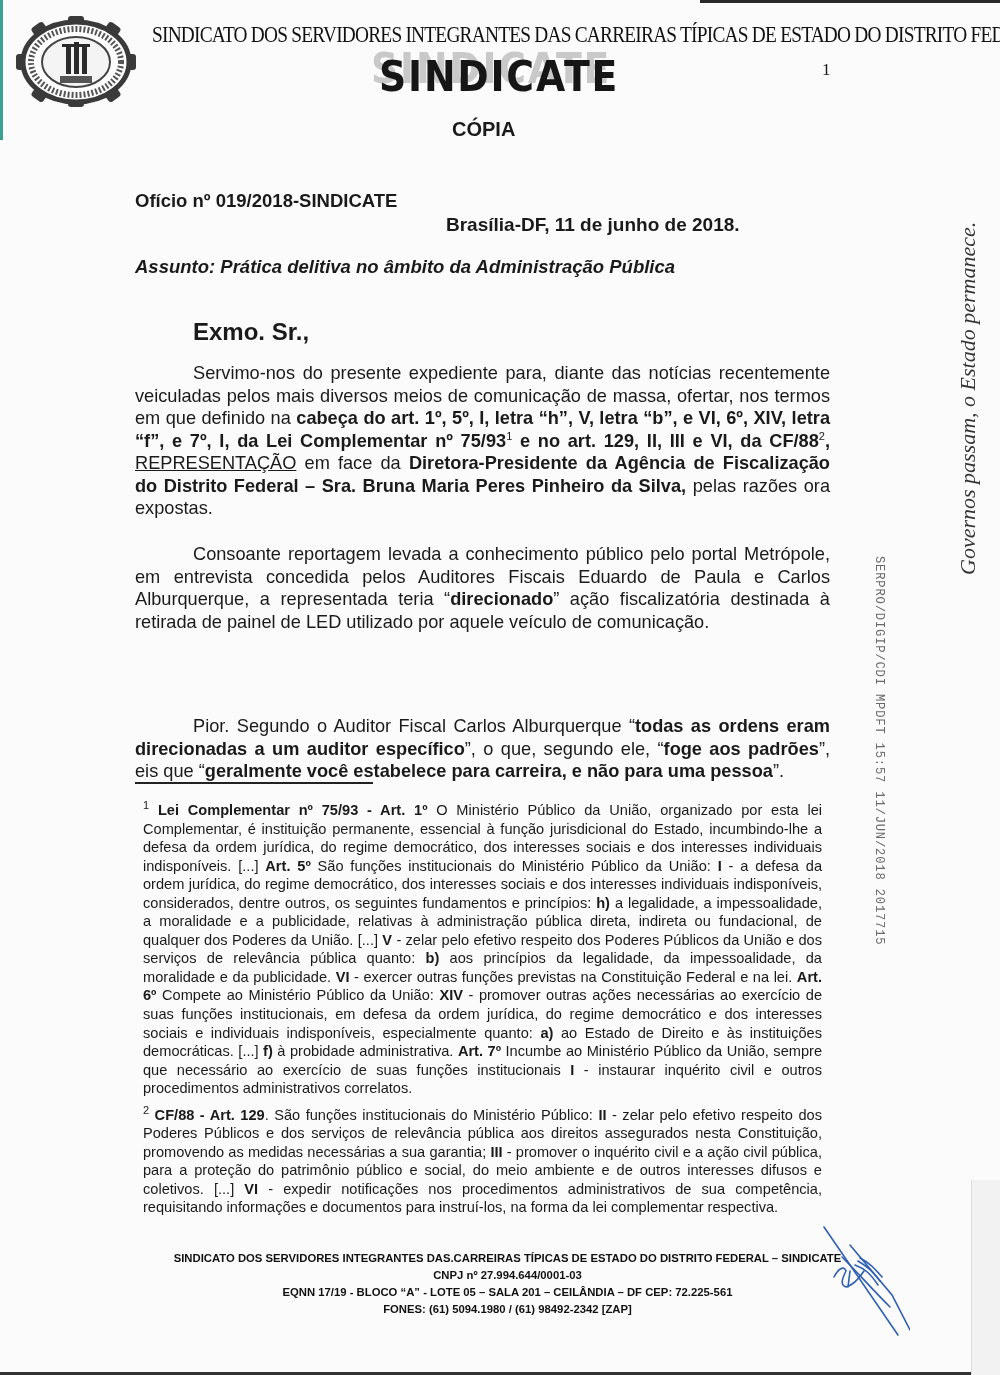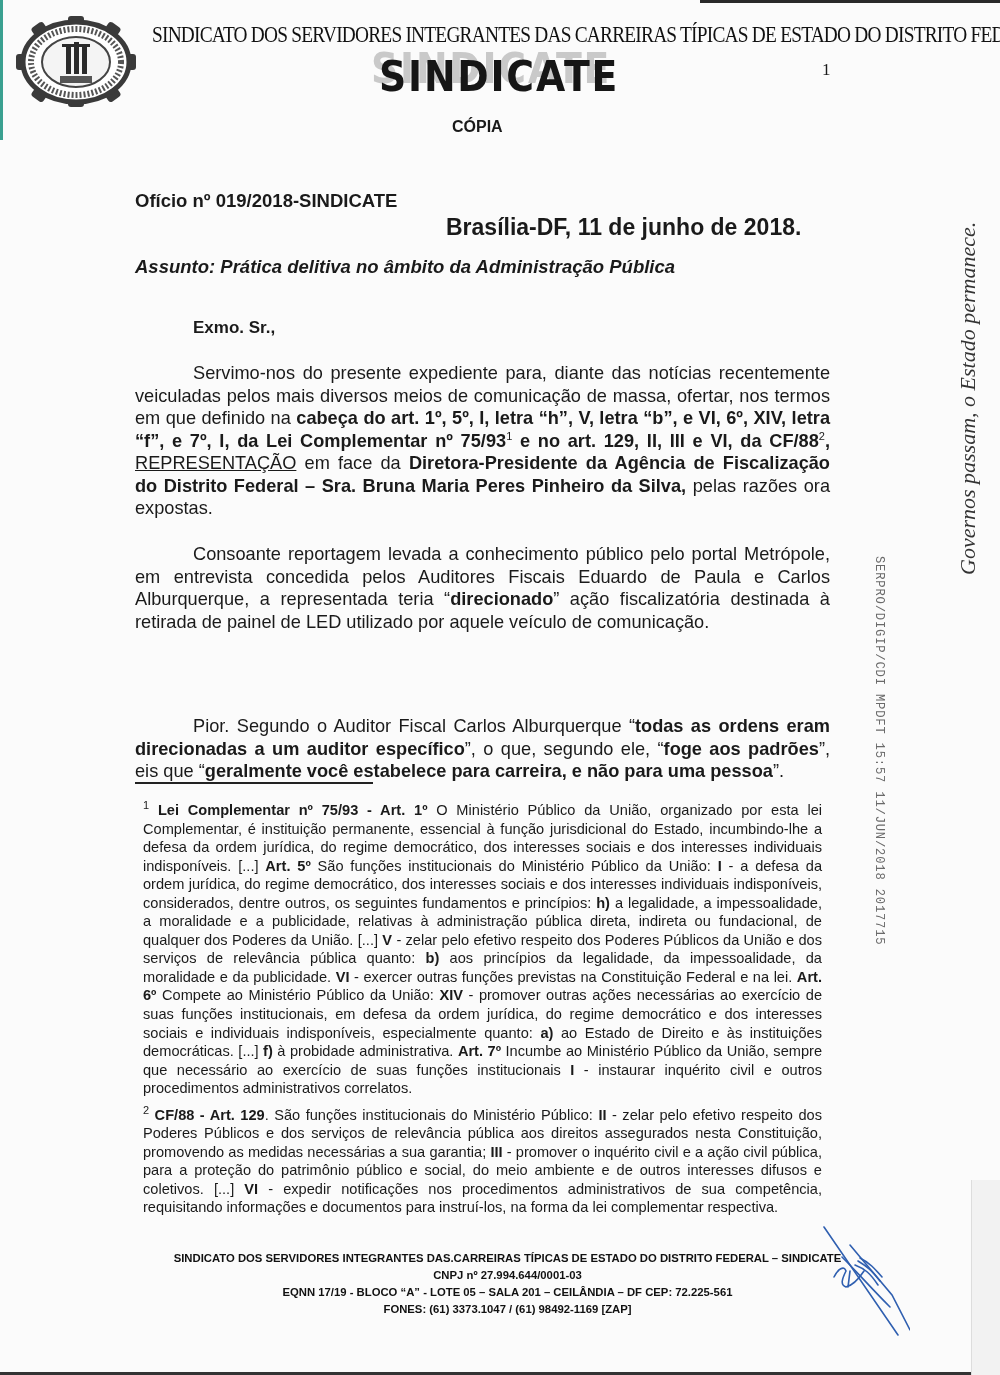--- a/index.html
+++ b/index.html
@@ -24,27 +24,27 @@
     position:absolute; left:-8px; top:-6px;
     font-family:"DejaVu Sans", sans-serif; font-weight:bold; font-size:42px; letter-spacing:2px;
     color:#c9c9c9; transform:scaleX(0.9); transform-origin:left top;
   }
   .brand {
     position:absolute; left:0; top:2px;
     font-family:"DejaVu Sans", sans-serif; font-weight:bold; font-size:42px; letter-spacing:2px;
     color:#161616; transform:scaleX(0.9); transform-origin:left top;
   }
   .page-number { position:absolute; left:822px; top:60px; font-family:"Liberation Serif", serif; font-size:17px; }
-  .copy-label { position:absolute; left:452px; top:118px; font-weight:bold; font-size:16px; }
+  .copy-label { position:absolute; left:452px; top:118px; font-weight:bold; font-size:20px; }
 
   .doc { position:absolute; left:135px; width:695px; font-size:18.2px; line-height:22.5px; }
   .oficio { position:absolute; left:135px; top:170px; font-weight:bold; font-size:18.5px;margin-top:20px; }
-  .date { position:absolute; left:446px; top:214px; font-weight:bold; font-size:23px; }
+  .date { position:absolute; left:446px; top:214px; font-weight:bold; font-size:19px; }
   .subject { position:absolute; left:135px; top:256px; font-weight:bold; font-size:18.5px;font-style:italic; }
-  .salutation { position:absolute; left:193px; top:318px; font-weight:bold; font-size:17px; }
+  .salutation { position:absolute; left:193px; top:318px; font-weight:bold; font-size:24px; }
 
   .para { text-align:justify; text-indent:58px; margin:0; }
   .p1 { top:362px; }
   .p2 { top:543px; }
   .p3 { top:679px;margin-top:36px; }
   sup { font-size:11px; line-height:0; }
   .u { text-decoration:underline; }
 
   .fn-rule { position:absolute; left:135px; top:782px; width:238px; height:1.5px; background:#222; }
   .footnotes { position:absolute; left:135px; top:793px; width:695px; font-size:14.6px; line-height:18.55px; }
@@ -119,21 +119,21 @@
 <div class="fn-rule"></div>
 <div class="footnotes">
   <p><sup>1</sup><b> Lei Complementar nº 75/93 - Art. 1º</b><span> O Ministério Público da União, organizado por esta lei Complementar, é instituição permanente, essencial à função jurisdicional do Estado, incumbindo-lhe a defesa da ordem jurídica, do regime democrático, dos interesses sociais e dos interesses individuais indisponíveis. [...] </span><b>Art. 5º</b><span> São funções institucionais do Ministério Público da União: </span><b>I</b><span> - a defesa da ordem jurídica, do regime democrático, dos interesses sociais e dos interesses individuais indisponíveis, considerados, dentre outros, os seguintes fundamentos e princípios: </span><b>h)</b><span> a legalidade, a impessoalidade, a moralidade e a publicidade, relativas à administração pública direta, indireta ou fundacional, de qualquer dos Poderes da União. [...] </span><b>V</b><span> - zelar pelo efetivo respeito dos Poderes Públicos da União e dos serviços de relevância pública quanto: </span><b>b)</b><span> aos princípios da legalidade, da impessoalidade, da moralidade e da publicidade. </span><b>VI</b><span> - exercer outras funções previstas na Constituição Federal e na lei.  </span><b>Art. 6º</b><span> Compete ao Ministério Público da União: </span><b>XIV</b><span> - promover outras ações necessárias ao exercício de suas funções institucionais, em defesa da ordem jurídica, do regime democrático e dos interesses sociais e individuais indisponíveis, especialmente quanto: </span><b>a)</b><span> ao Estado de Direito e às instituições democráticas. [...] </span><b>f)</b><span> à probidade administrativa. </span><b>Art. 7º</b><span> Incumbe ao Ministério Público da União, sempre que necessário ao exercício de suas funções institucionais </span><b>I</b><span> - instaurar inquérito civil e outros procedimentos administrativos correlatos.</span></p>
   <p><sup>2</sup><b> CF/88 - Art. 129</b><span>. São funções institucionais do Ministério Público: </span><b>II</b><span> - zelar pelo efetivo respeito dos Poderes Públicos e dos serviços de relevância pública aos direitos assegurados nesta Constituição, promovendo as medidas necessárias a sua garantia; </span><b>III</b><span> - promover o inquérito civil e a ação civil pública, para a proteção do patrimônio público e social, do meio ambiente e de outros interesses difusos e coletivos. [...] </span><b>VI</b><span> - expedir notificações nos procedimentos administrativos de sua competência, requisitando informações e documentos para instruí-los, na forma da lei complementar respectiva.</span></p>
 </div>
 
 <div class="footer">
   <div>SINDICATO DOS SERVIDORES INTEGRANTES DAS.CARREIRAS TÍPICAS DE ESTADO DO DISTRITO FEDERAL – SINDICATE</div>
   <div>CNPJ nº 27.994.644/0001-03</div>
   <div>EQNN 17/19 - BLOCO “A” - LOTE 05 – SALA 201 – CEILÂNDIA – DF  CEP: 72.225-561</div>
-  <div>FONES: (61) 3373.1047 / (61) 98492-1169 [ZAP]</div>
+  <div>FONES: (61) 5094.1980 / (61) 98492-2342 [ZAP]</div>
 </div>
 
 <div class="side-motto">Governos passam, o Estado permanece.</div>
 <div class="stamp">SERPRO/DIGIP/CDI  MPDFT  15:57  11/JUN/2018  2017715</div>
 
 <svg class="signature" viewBox="0 0 90 120">
   <g fill="none" stroke="#2f5fb0" stroke-width="1.6" stroke-linecap="round">
     <path d="M4 2 L78 110"></path>
     <path d="M30 20 L72 70 L90 105"></path>
     <path d="M22 32 C40 50 50 62 70 82"></path>

